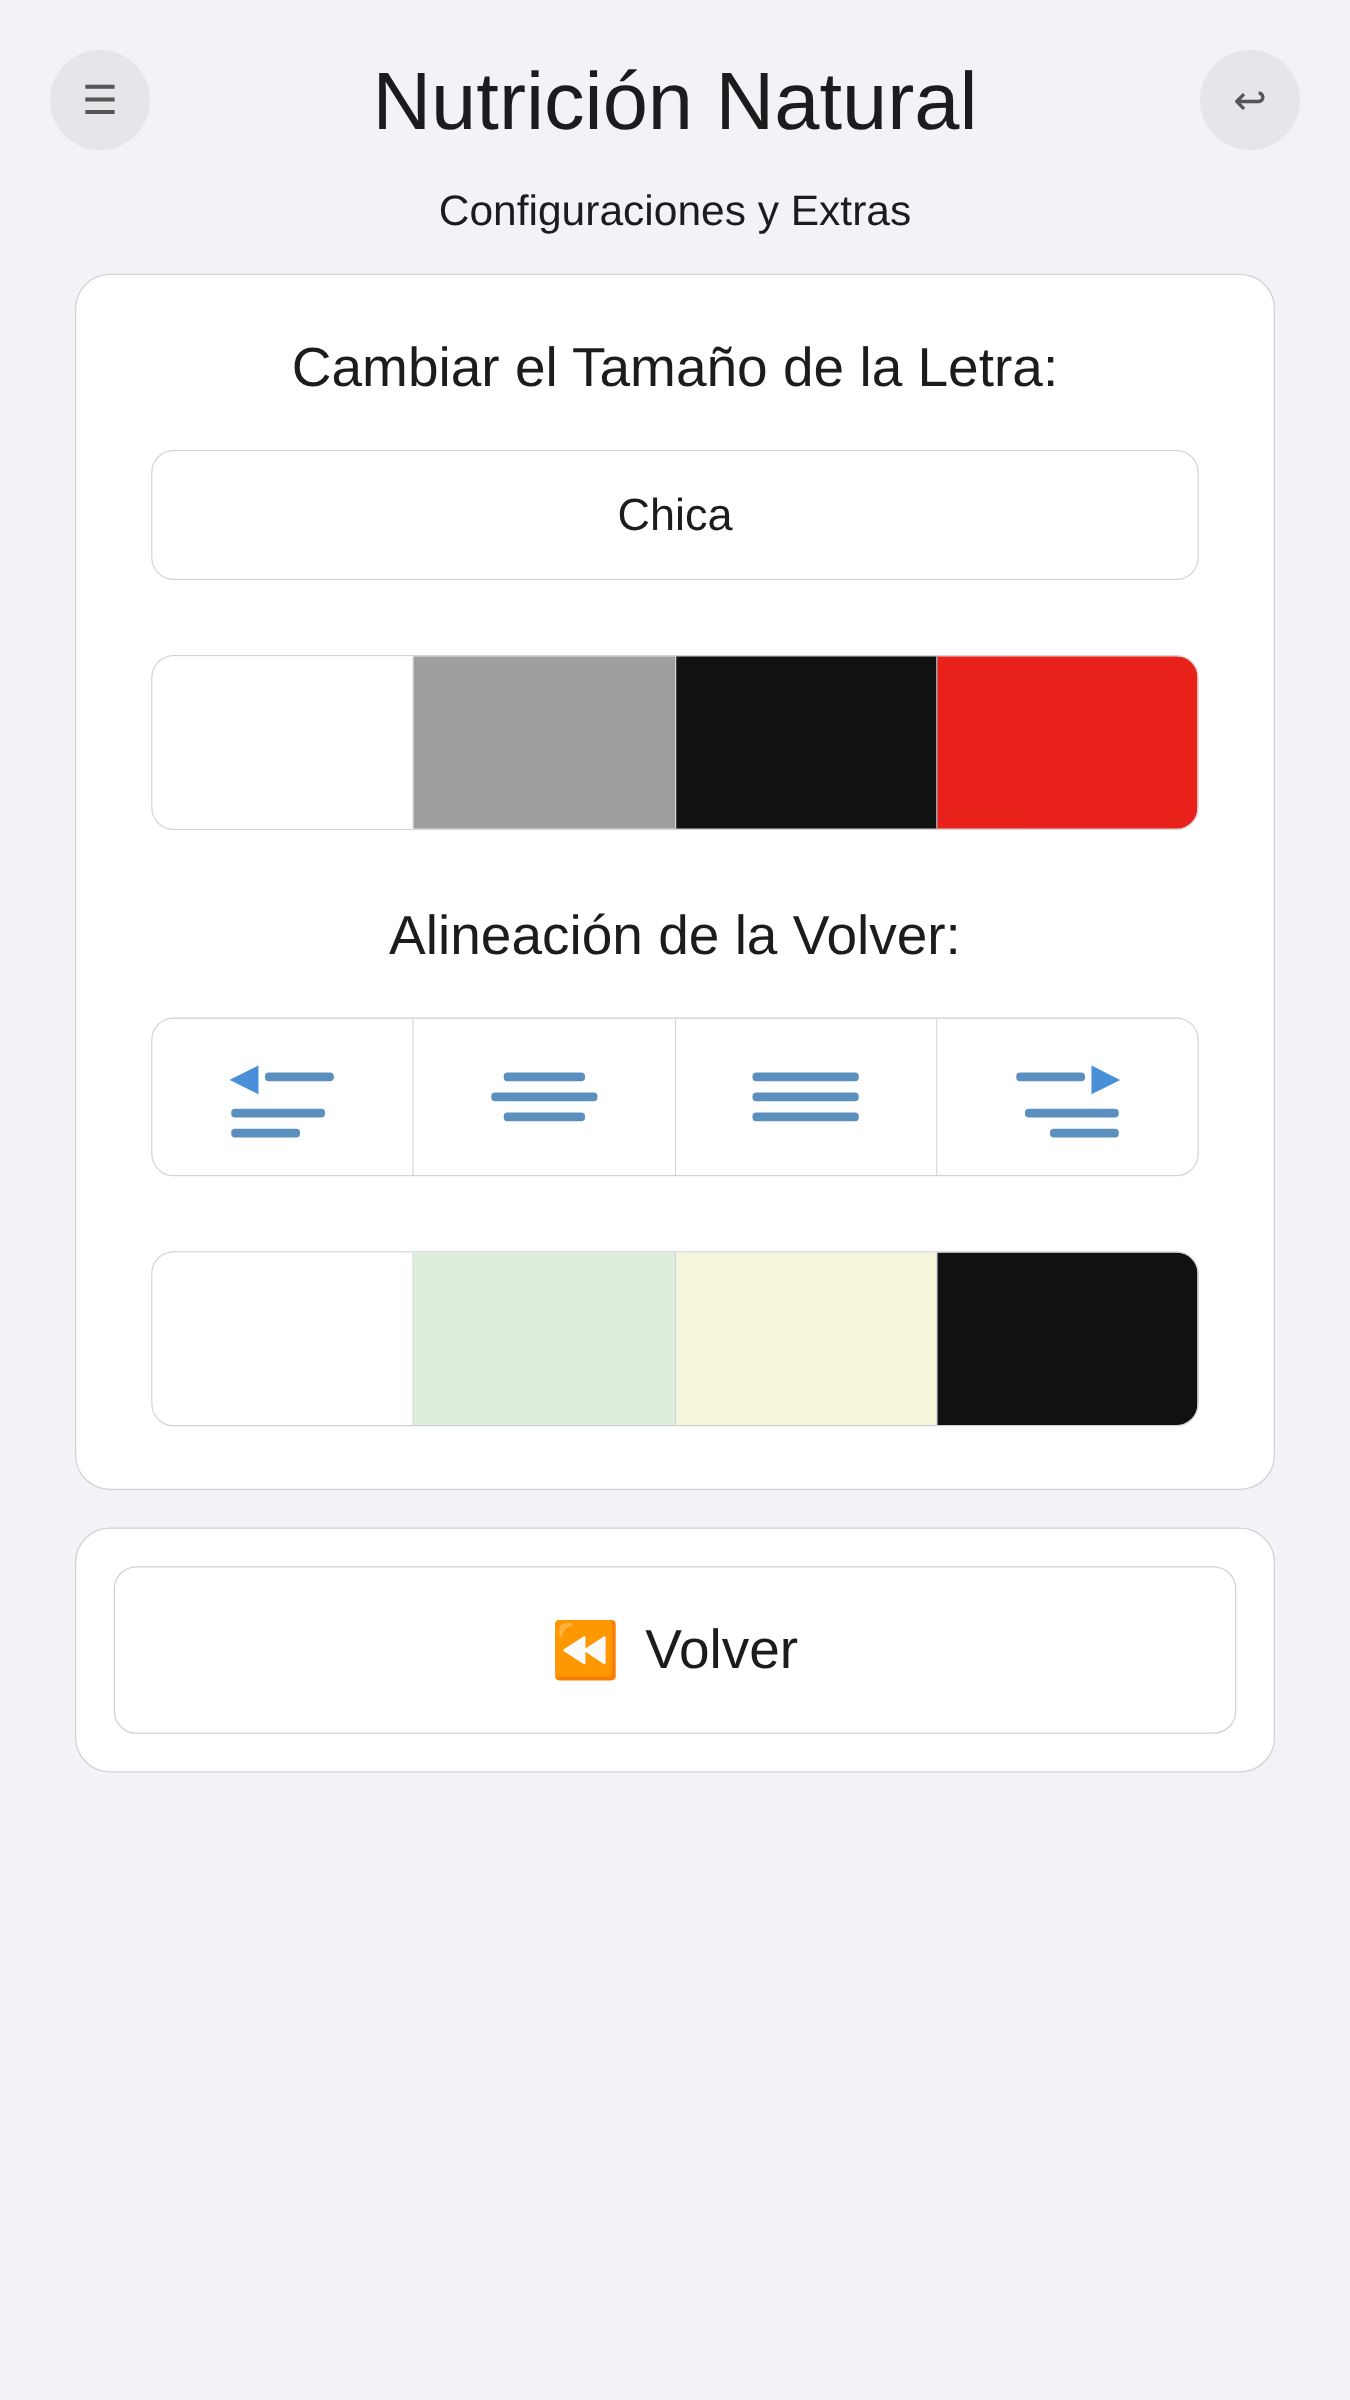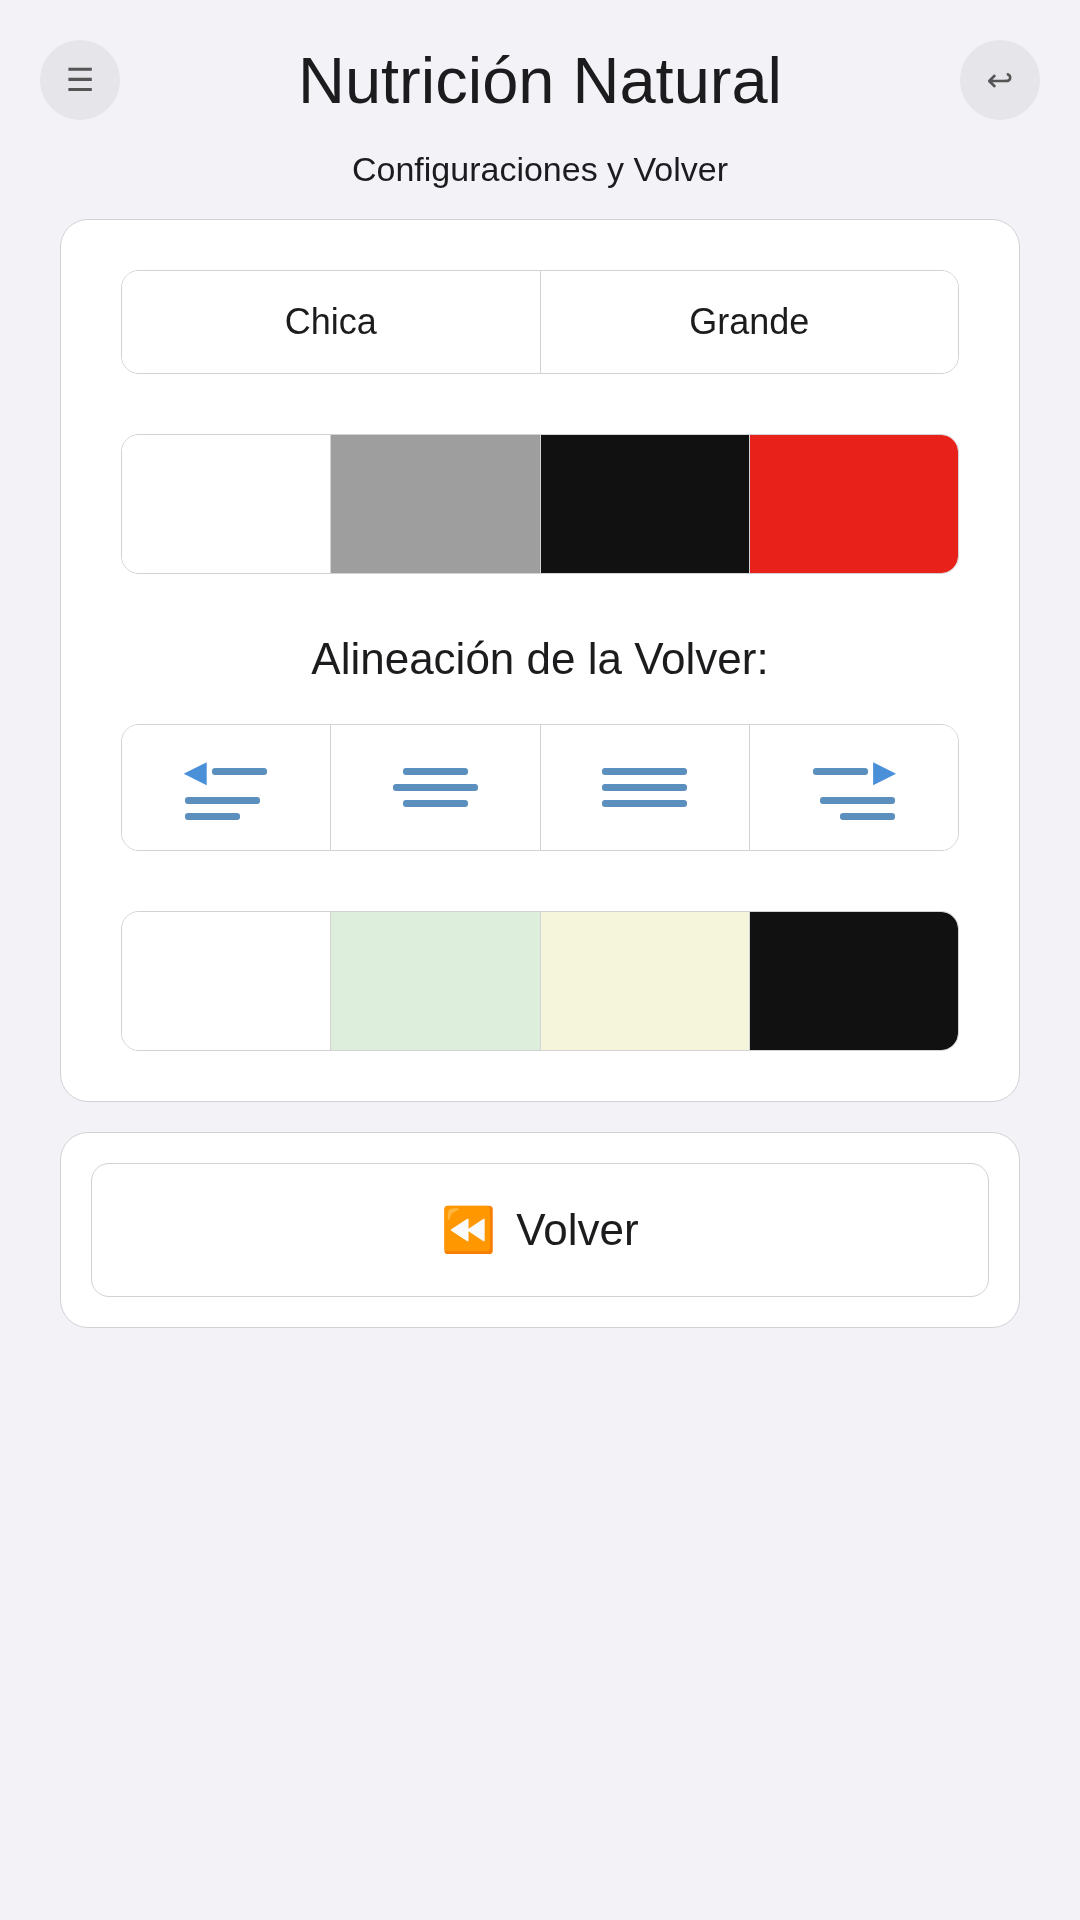--- a/index.html
+++ b/index.html
@@ -203,27 +203,27 @@
 <div class="header">
   <button class="header-btn">
     <span>☰</span>
   </button>
   <span class="header-title">Nutrición Natural</span>
   <button class="header-btn">
     <span>↩</span>
   </button>
 </div>
 
-<div class="header-subtitle">Configuraciones y Volver</div>
+<div class="header-subtitle">Configuraciones y Extras</div>
 
 <div class="main-card">
 
+  <div class="section-title">Cambiar el Tamaño de la Letra:</div>
   <div class="font-size-row">
     <button class="font-size-btn">Chica</button>
-    <button class="font-size-btn">Grande</button>
   </div>
 
   <div class="color-row">
     <div class="color-swatch" style="background:#ffffff;"></div>
     <div class="color-swatch" style="background:#9e9e9e;"></div>
     <div class="color-swatch" style="background:#111111;"></div>
     <div class="color-swatch" style="background:#e8211a; border-radius: 0 16px 16px 0;"></div>
   </div>
 
   <div class="section-title">Alineación de la Volver:</div>

